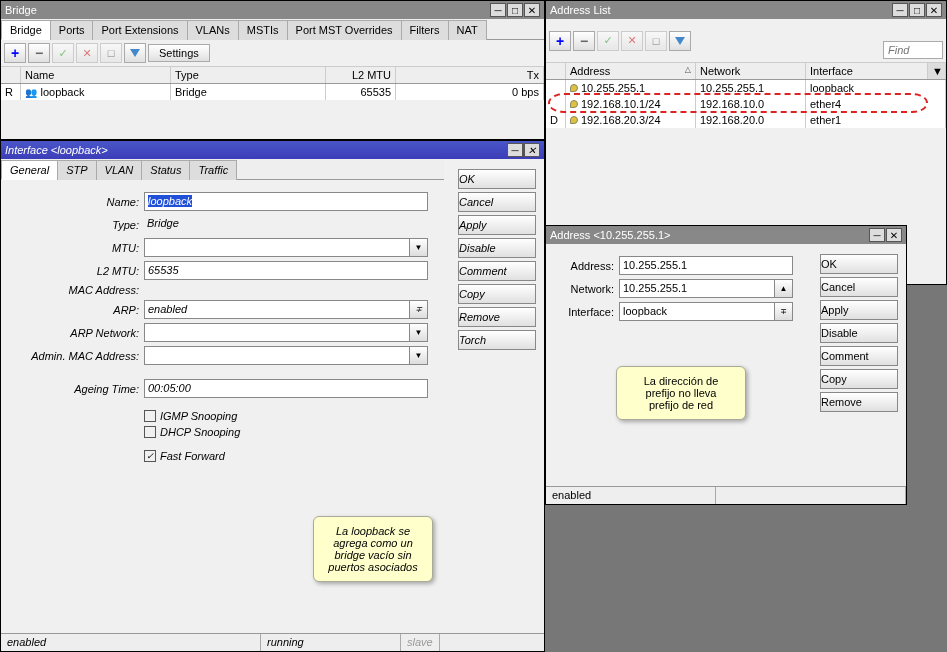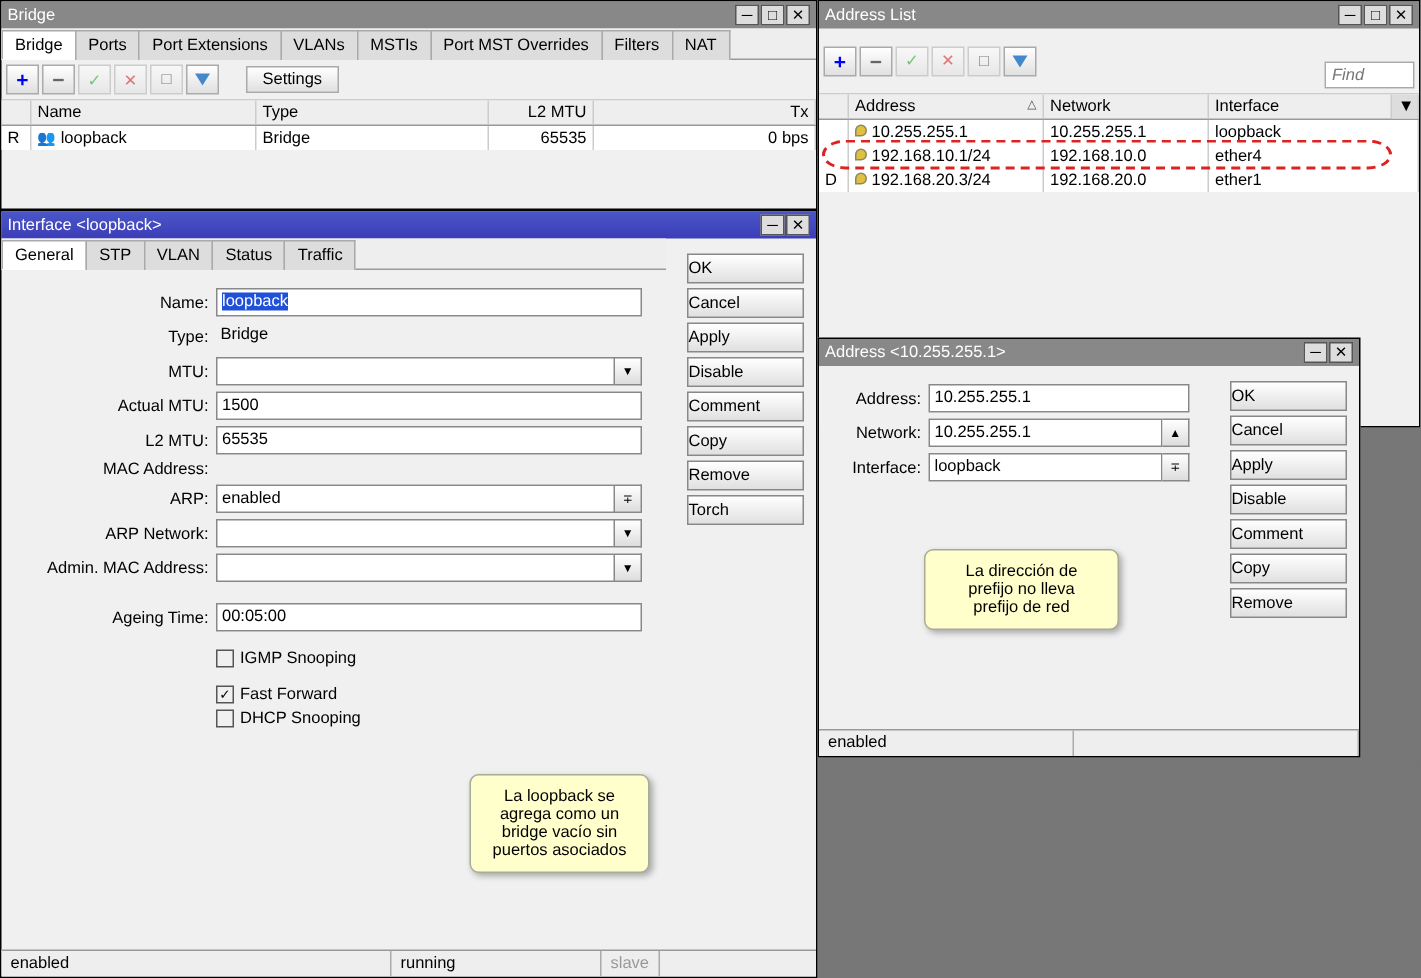--- a/index.html
+++ b/index.html
@@ -14,21 +14,21 @@
   .tab { padding: 3px 8px; border: 1px solid #aaa; border-bottom: none; background:#ddd; margin-right:-1px; position:relative; top:1px; }
   .tab.active { background:#fff; border-bottom:1px solid #fff; }
   .toolbar { display: flex; gap: 2px; padding: 3px; align-items: center; border-bottom:1px solid #ccc; }
   .tbtn { width: 22px; height: 20px; border: 1px solid #aaa; background: linear-gradient(#fff,#e0e0e0); display:flex; align-items:center; justify-content:center; }
   .tbtn.disabled { opacity: 0.5; }
   .plus { color:#00f; font-weight:bold; font-size:14px; }
   .minus { color:#666; font-weight:bold; font-size:14px; }
   .check { color:#090; }
   .cross { color:#c00; }
   .funnel { width:0;height:0;border-left:5px solid transparent;border-right:5px solid transparent;border-top:8px solid #48c; }
-  .settings-btn { border:1px solid #aaa; background:linear-gradient(#fff,#e0e0e0); padding:2px 10px;margin-left:16px; }
+  .settings-btn { border:1px solid #aaa; background:linear-gradient(#fff,#e0e0e0); padding:2px 10px; }
   .find-input { width:60px; border:1px solid #aaa; padding:2px 4px; color:#888; font-style:italic; margin-left:auto;margin-top:19px; }
   .grid-head { display:flex; background:#eee; border-bottom:1px solid #999; }
   .grid-head > div, .grid-row > div { padding: 2px 4px; border-right:1px solid #ccc; overflow:hidden; white-space:nowrap; }
   .sort-tri { font-size:8px; color:#555; }
   .grid-body { background:#fff; }
   .grid-row { display:flex; }
   .side-btns { position:absolute; display:flex; flex-direction:column; gap:3px; }
   .side-btn { width:78px; border:1px solid #888; background:linear-gradient(#fff,#e0e0e0); padding:3px 0; }
   .form-row { display:flex; align-items:center; margin:4px 0; }
   .form-label { width:135px; text-align:right; padding-right:5px; }
@@ -96,21 +96,21 @@
     <div class="grid-row">
       <div style="width:20px;">R</div>
       <div style="width:150px;"><span class="people-icon">👥</span><span>loopback</span></div>
       <div style="width:155px;">Bridge</div>
       <div style="width:70px;text-align:right;">65535</div>
       <div style="flex:1;text-align:right;">0 bps</div>
     </div>
   </div>
 </div>
 
-<div class="window" style="left:0;top:140px;width:545px;height:512px;">
+<div class="window" style="left:0;top:140px;width:545px;height:512px;font-style:italic;">
   <div class="titlebar active">
     <span class="title-text">Interface &lt;loopback&gt;</span>
     <div class="title-btns">
       <div class="title-btn">─</div>
       <div class="title-btn">✕</div>
     </div>
   </div>
   <div class="tabs" style="margin-right:100px;">
     <div class="tab active">General</div>
     <div class="tab">STP</div>
@@ -136,24 +136,20 @@
     <div class="form-row">
         <div class="form-label">Type:</div>
         <div class="form-input" style="border:none;background:transparent;">Bridge</div>
       </div>
     <div class="form-row">
         <div class="form-label">MTU:</div>
         <div class="form-input"></div>
         <div class="tri-btn">▼</div>
       </div>
     <div class="form-row">
-        <div class="form-label">Actual MTU:</div>
-        <div class="form-input">1500</div>
-      </div>
-    <div class="form-row">
         <div class="form-label">L2 MTU:</div>
         <div class="form-input">65535</div>
       </div>
     <div class="form-row">
         <div class="form-label">MAC Address:</div>
       </div>
     <div class="form-row">
         <div class="form-label">ARP:</div>
         <div class="form-input">enabled</div>
         <div class="tri-btn">∓</div>
@@ -170,29 +166,29 @@
       </div>
     <div class="form-row" style="margin-top:14px;">
         <div class="form-label">Ageing Time:</div>
         <div class="form-input">00:05:00</div>
       </div>
     <div class="form-row" style="margin-top:12px;">
         <div class="form-label"></div>
         <span class="chk"></span>
         <span>IGMP Snooping</span>
       </div>
+    <div class="form-row">
+        <div class="form-label"></div>
+        <span class="chk"></span>
+        <span>DHCP Snooping</span>
+      </div>
     <div class="form-row" style="margin-top:12px;">
         <div class="form-label"></div>
         <span class="chk c"></span>
         <span>Fast Forward</span>
-      </div>
-    <div class="form-row">
-        <div class="form-label"></div>
-        <span class="chk"></span>
-        <span>DHCP Snooping</span>
       </div>
   </div>
   <div class="note" style="left:312px; top:375px; width:120px;">
     <span style="white-space:pre-line;">La loopback se
 agrega como un
 bridge vacío sin
 puertos asociados</span>
   </div>
   <div class="status-bar">
     <div class="status-cell" style="width:260px;">enabled</div>

